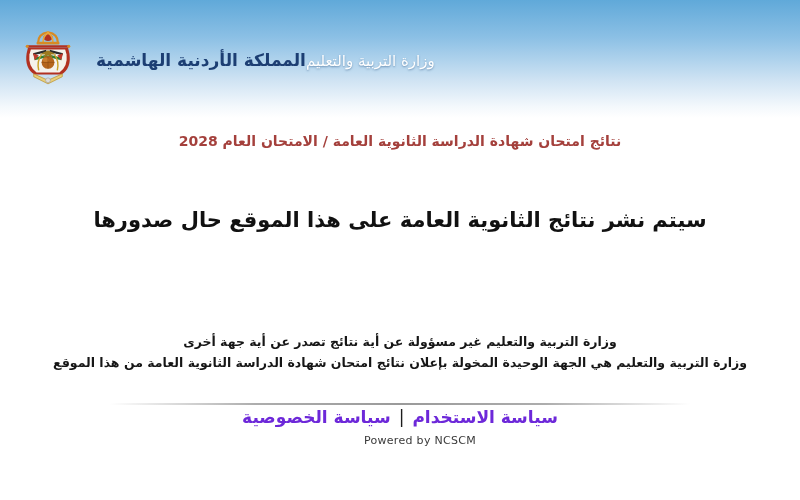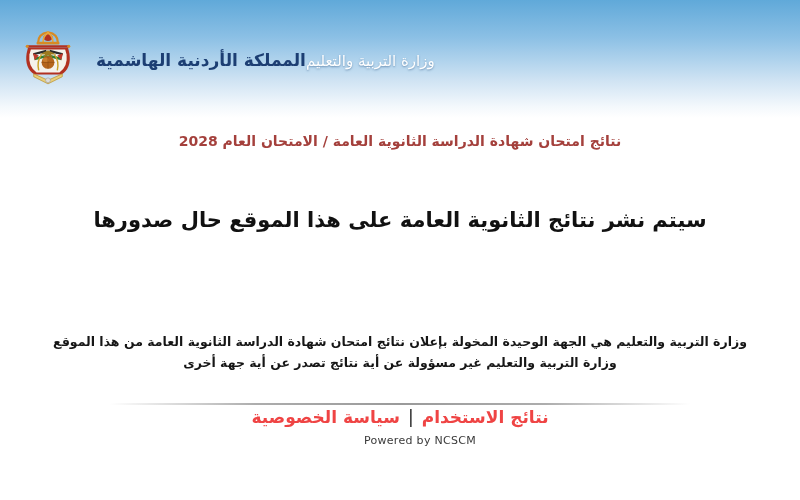--- a/index.html
+++ b/index.html
@@ -45,21 +45,21 @@
 
   
   .footer-divider {
     position: absolute; top: 403px; left: 110px; width: 580px; height: 2px;
     background: linear-gradient(to right, rgba(170,170,170,0) 0%, #adadad 25%, #9a9a9a 50%, #adadad 75%, rgba(170,170,170,0) 100%);
   }
   .footer-links {
     position: absolute; top: 407px; left: 0; width: 800px;
     text-align: center; direction: rtl; font-size: 17px; font-weight: bold; color: #1c1c1c;
   }
-  .footer-links .policy-link { cursor: pointer; color: #ef4444; text-decoration: none; }
+  .footer-links .policy-link { cursor: pointer; color: #6d28d9; text-decoration: none; }
   .footer-links .sep { margin: 0 8px; font-weight: normal; }
   .powered-by {
     position: absolute; top: 434px; left: 0; width: 800px;
     text-align: center; color: #3a3a3a; font-size: 11px; font-weight: 500;
     letter-spacing: 0.3px;
     padding-left: 40px;
   }
 </style>
 </head>
 <body>
@@ -111,23 +111,23 @@
   </svg>
   <div class="kingdom-title" dir="rtl">المملكة الأردنية الهاشمية</div>
   <div class="ministry-title" dir="rtl">وزارة التربية والتعليم</div>
 </header>
 
 <div class="exam-title">نتائج امتحان شهادة الدراسة الثانوية العامة / الامتحان العام 2028</div>
 
 <h1 class="headline">سيتم نشر نتائج الثانوية العامة على هذا الموقع حال صدورها</h1>
 
 <div class="notice">
+  <div>وزارة التربية والتعليم غير مسؤولة عن أية نتائج تصدر عن أية جهة أخرى</div>
   <div>وزارة التربية والتعليم هي الجهة الوحيدة المخولة بإعلان نتائج امتحان شهادة الدراسة الثانوية العامة من هذا الموقع</div>
-  <div>وزارة التربية والتعليم غير مسؤولة عن أية نتائج تصدر عن أية جهة أخرى</div>
 </div>
 
 <div class="footer-divider"></div>
 
 <nav class="footer-links">
-  <a class="policy-link">نتائج الاستخدام</a><span class="sep">|</span><a class="policy-link">سياسة الخصوصية</a>
+  <a class="policy-link">سياسة الاستخدام</a><span class="sep">|</span><a class="policy-link">سياسة الخصوصية</a>
 </nav>
 
 <div class="powered-by">Powered by NCSCM</div>
 
 </body></html>

